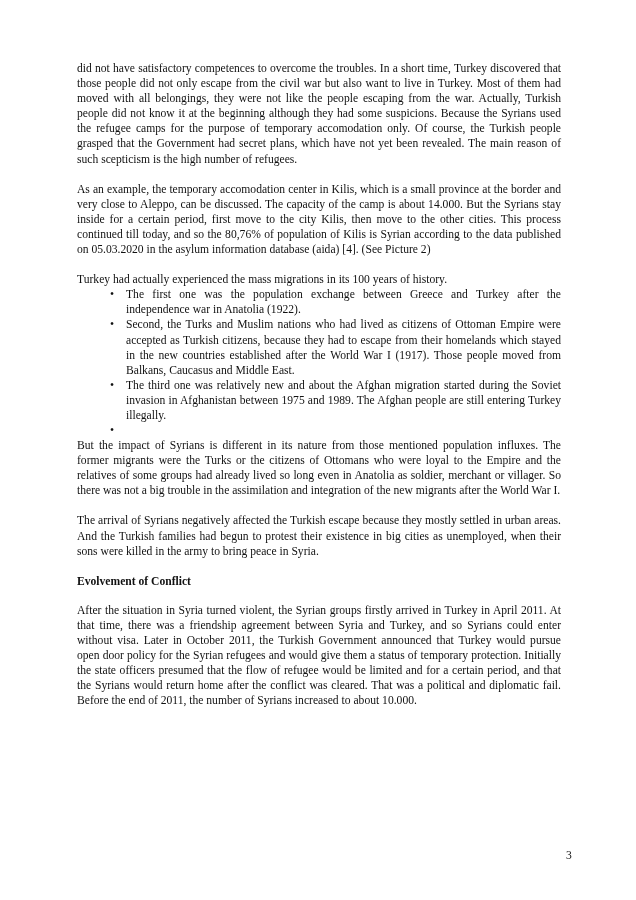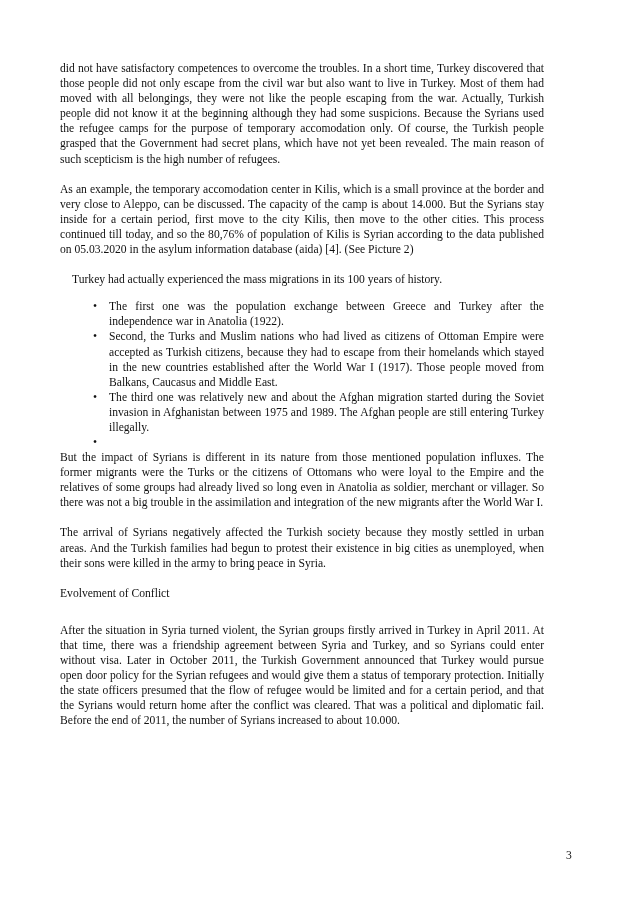--- a/index.html
+++ b/index.html
@@ -10,52 +10,52 @@
     body {
       width: 636px;
       height: 900px;
       position: relative;
       overflow: hidden;
       font-family: "Liberation Serif", "DejaVu Serif", serif;
       color: #111111;
     }
     .page {
       position: absolute;
-      left: 60px;
+      left: 77px;
       top: 61px;
       width: 484px;
       font-size: 11.6px;
       line-height: 15.1px;
     }
     p {
       margin: 0 0 15px 0;
       text-align: justify;
     }
     .intro {
-      margin: 12px;
+      margin: 0;
       text-align: justify;
     }
     ul {
       margin: 0 0 15px 0;
       padding-left: 49px;
       list-style: none;
     }
     li {
       position: relative;
       text-align: justify;
     }
     li .bullet {
       position: absolute;
       left: -16px;
       top: 0;
     }
     h3 {
-      margin: 0 0 22px 0;
+      margin: 0 0 14px 0;
       font-size: 11.6px;
-      font-weight: normal;
+      font-weight: bold;
       line-height: 15.1px;
     }
     .page-number {
       position: absolute;
       left: 566px;
       top: 849px;
       font-size: 11.6px;
       font-family: "Liberation Serif", "DejaVu Serif", serif;
     }
   </style>
@@ -79,19 +79,19 @@
     <li>
       <span class="bullet">•</span>
       <span>The third one was relatively new and about the Afghan migration started during the Soviet invasion in Afghanistan between 1975 and 1989. The Afghan people are still entering Turkey illegally.</span>
     </li>
     <li>
       <span class="bullet">•</span>
     </li>
   </ul>
 
   <p>But the impact of Syrians is different in its nature from those mentioned population influxes. The former migrants were the Turks or the citizens of Ottomans who were loyal to the Empire and the relatives of some groups had already lived so long even in Anatolia as soldier, merchant or villager. So there was not a big trouble in the assimilation and integration of the new migrants after the World War I.</p>
-  <p>The arrival of Syrians negatively affected the Turkish society because they mostly settled in urban areas. And the Turkish families had begun to protest their existence in big cities as unemployed, when their sons were killed in the army to bring peace in Syria.</p>
+  <p>The arrival of Syrians negatively affected the Turkish escape because they mostly settled in urban areas. And the Turkish families had begun to protest their existence in big cities as unemployed, when their sons were killed in the army to bring peace in Syria.</p>
 
   <h3>Evolvement of Conflict</h3>
   <p>After the situation in Syria turned violent, the Syrian groups firstly arrived in Turkey in April 2011. At that time, there was a friendship agreement between Syria and Turkey, and so Syrians could enter without visa. Later in October 2011, the Turkish Government announced that Turkey would pursue open door policy for the Syrian refugees and would give them a status of temporary protection. Initially the state officers presumed that the flow of refugee would be limited and for a certain period, and that the Syrians would return home after the conflict was cleared. That was a political and diplomatic fail. Before the end of 2011, the number of Syrians increased to about 10.000.</p>
 </div>
 
 <div class="page-number">3</div>
 
 </body></html>

